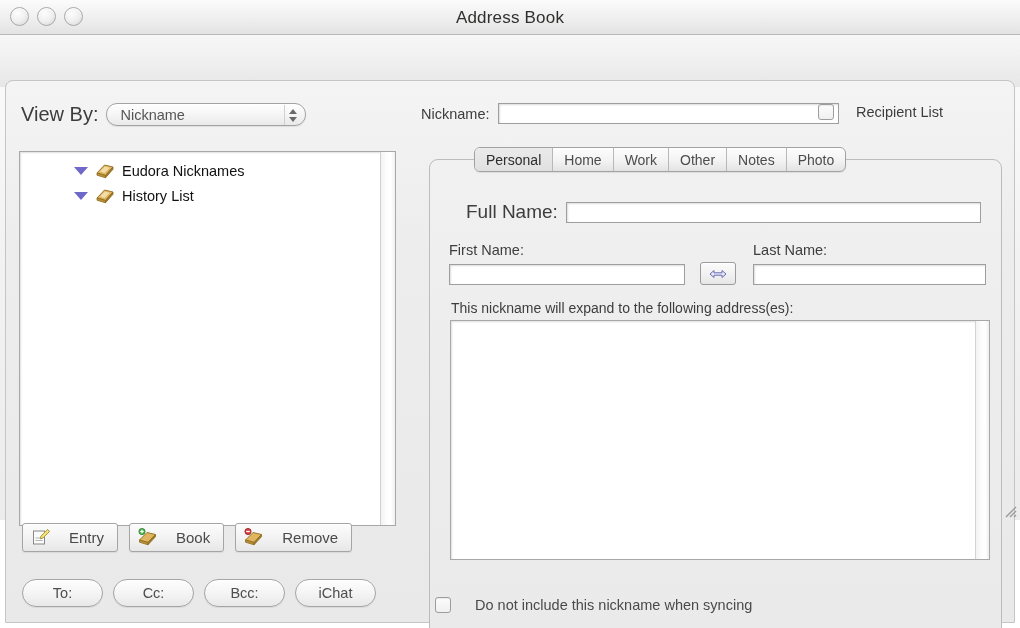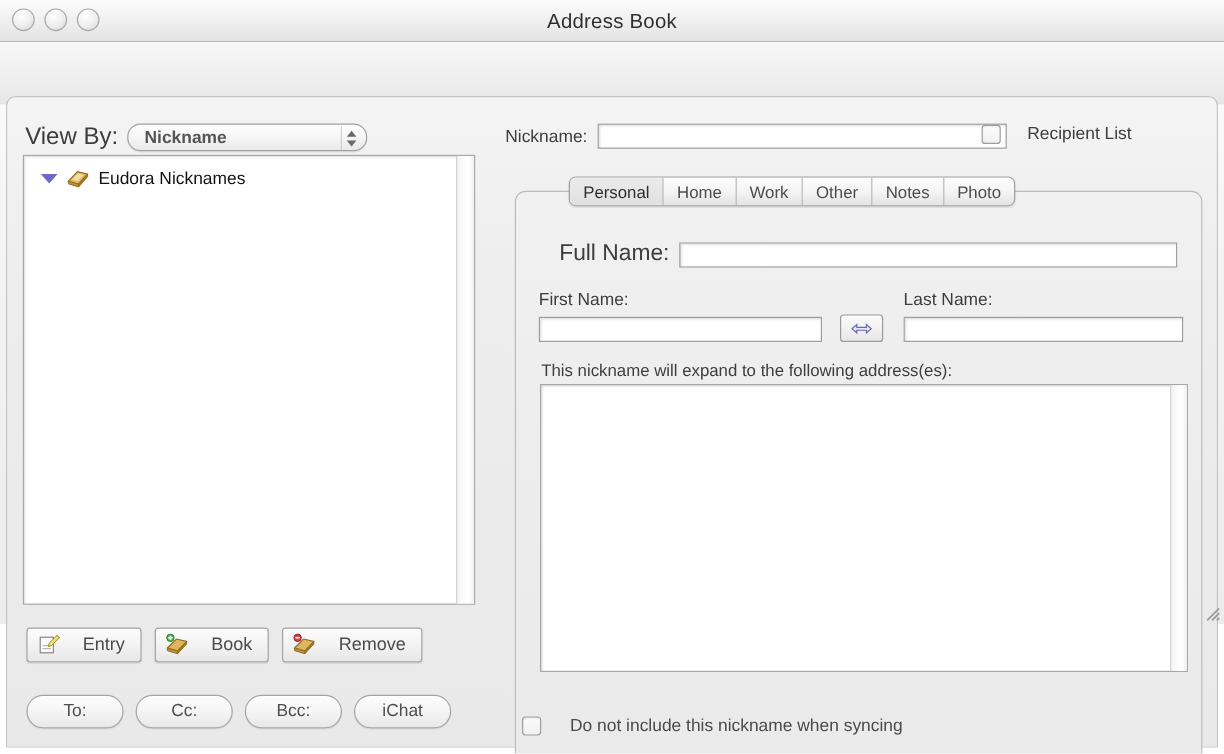--- a/index.html
+++ b/index.html
@@ -80,39 +80,39 @@
   }
   .viewby-label { font-size: 20px; color: #3d3d3d; }
   .popup {
     position: relative;
     width: 200px; height: 23px;
     background: linear-gradient(180deg,#fefefe 0%,#f6f6f6 48%,#e9e9e9 100%);
     border: 1px solid #a3a3a3;
     border-radius: 11px;
     display: flex; align-items: center;
     box-shadow: inset 0 1px 0 #fff, 0 1px 1px rgba(0,0,0,0.08);
-    font-weight: bold;
   }
   .popup-value { font-size: 14.5px; color: #555; padding-left: 13px; }
   .popup-arrows {
     position: absolute; right: 4px; top: 1px;
     width: 17px; height: 20px;
     display: flex; flex-direction: column; align-items: center; justify-content: center; gap: 3px;
     border-left: 1px solid #d0d0d0;
   }
   .arrw { width: 0; height: 0; border-left: 4px solid transparent; border-right: 4px solid transparent; }
   .arrw.up { border-bottom: 5px solid #6a6a6a; }
   .arrw.dn { border-top: 5px solid #6a6a6a; }
 
   .listbox {
-    position: absolute; left: 13px; top: 48px;
+    position: absolute; left: 13px; top: 70px;
     width: 377px; height: 375px;
     background: #ffffff;
     border: 1px solid #a8a8a8;
     box-shadow: inset 1px 1px 2px rgba(0,0,0,0.13);
+    padding-left: 40px;
   }
   .listscroll {
     position: absolute; right: 0; top: 0; width: 15px; height: 100%;
     background: linear-gradient(90deg,#f3f3f3 0%,#fdfdfd 40%,#ffffff 70%,#f0f0f0 100%);
     border-left: 1px solid #cfcfcf;
   }
   .treerow {
     display: flex; align-items: center; gap: 7px;
     height: 25px; padding-left: 14px;
   }
@@ -342,20 +342,30 @@
         <div class="treerow">
           <span class="disclosure"></span>
           <svg class="bookico" viewBox="0 0 20 17">
             <path d="M2 11 L9.5 3 L18 5 L10.5 13.5 Z" fill="#dfb55f" stroke="#8f6c20" stroke-width="0.9"></path>
             <path d="M2 11 L10.5 13.5 L10.5 15.8 L2 13.2 Z" fill="#bd9238" stroke="#8f6c20" stroke-width="0.8"></path>
             <path d="M10.5 13.5 L18 5 L18 7.2 L10.5 15.8 Z" fill="#9e7828" stroke="#8f6c20" stroke-width="0.8"></path>
             <path d="M5 9.6 L10 4.6 L14.7 5.8 L9.7 11 Z" fill="#f6e6ba" opacity="0.8"></path>
           </svg>
           <span class="treelabel">Eudora Nicknames</span>
         </div>
+        <div class="treerow">
+          <span class="disclosure"></span>
+          <svg class="bookico" viewBox="0 0 20 17">
+            <path d="M2 11 L9.5 3 L18 5 L10.5 13.5 Z" fill="#dfb55f" stroke="#8f6c20" stroke-width="0.9"></path>
+            <path d="M2 11 L10.5 13.5 L10.5 15.8 L2 13.2 Z" fill="#bd9238" stroke="#8f6c20" stroke-width="0.8"></path>
+            <path d="M10.5 13.5 L18 5 L18 7.2 L10.5 15.8 Z" fill="#9e7828" stroke="#8f6c20" stroke-width="0.8"></path>
+            <path d="M5 9.6 L10 4.6 L14.7 5.8 L9.7 11 Z" fill="#f6e6ba" opacity="0.8"></path>
+          </svg>
+          <span class="treelabel">History List</span>
+        </div>
       </div>
       <div class="listscroll"></div>
     </div>
 
     <div class="btnrow">
       <div class="sqbtn">
         <svg class="sqico" viewBox="0 0 20 19">
           <rect x="2.5" y="3" width="11" height="13" fill="#fafafa" stroke="#7d7d7d" stroke-width="0.9"></rect>
           <rect x="4.5" y="9.5" width="7" height="1" fill="#b5b5b5"></rect>
           <rect x="4.5" y="12" width="7" height="1" fill="#b5b5b5"></rect>

